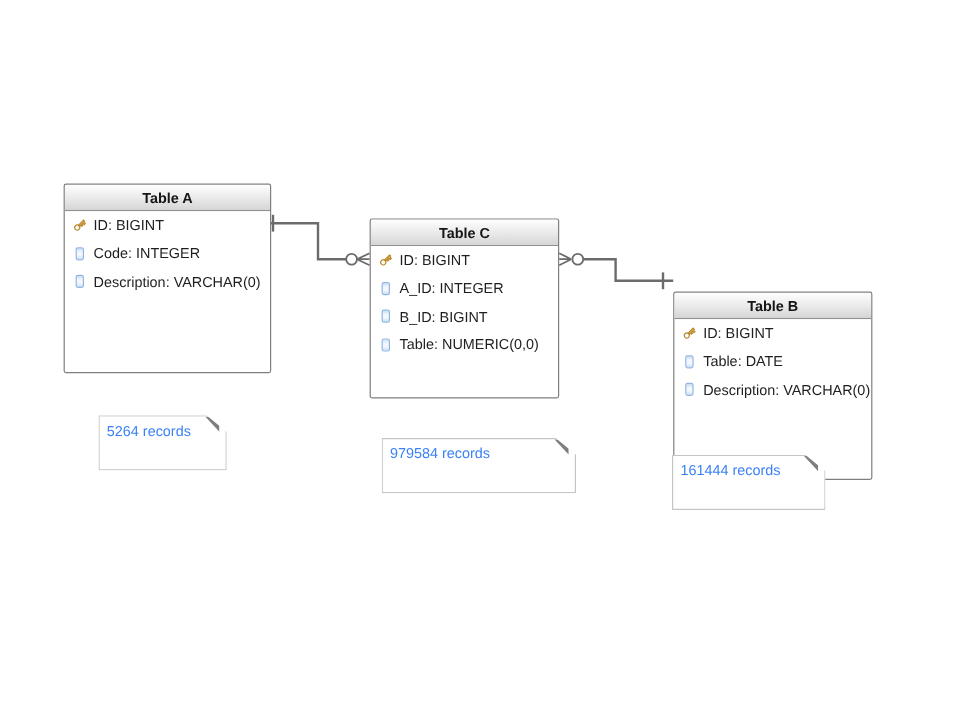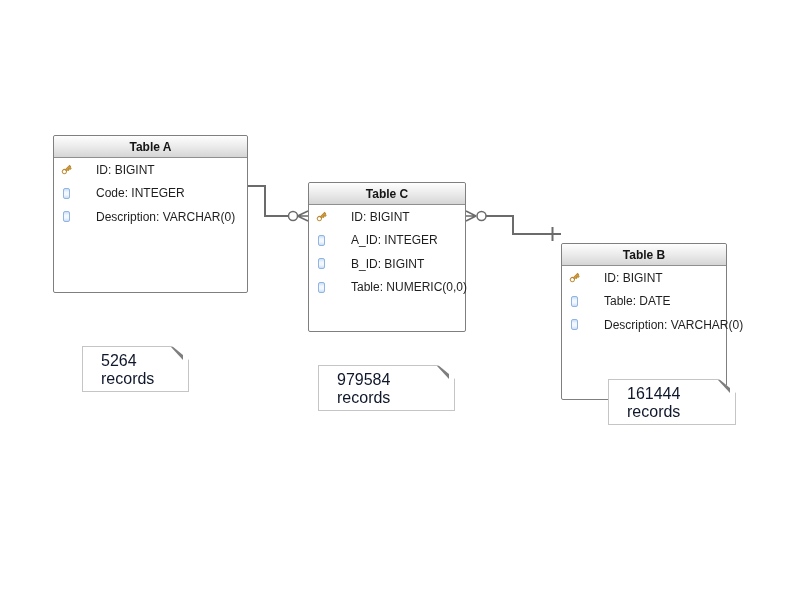--- a/index.html
+++ b/index.html
@@ -42,21 +42,21 @@
     font-size: 12px;
     font-weight: bold;
     color: #151515;
     border-radius: 2px 2px 0 0;
   }
   .table-body { padding: 0 0 0 6px; }
   .table-row {
     height: 23.5px;
     display: flex;
     align-items: center;
-    gap: 23px;
+    gap: 5px;
     font-size: 12px;
     color: #1e1e1e;
     white-space: nowrap;
   }
   .icon-slot {
     width: 13px;
     height: 13px;
     display: inline-flex;
     align-items: center;
     justify-content: center;
@@ -71,23 +71,23 @@
     background: linear-gradient(#c9def6, #f3f8fe 35%, #f3f8fe 65%, #c9def6);
   }
 
   
   .note {
     position: absolute;
     background: #ffffff;
     border: 1px solid #c5c5c5;
     clip-path: polygon(0 0, calc(100% - 17px) 0, 100% 14px, 100% 100%, 0 100%);
     z-index: 2;
-    font-size: 16px;
-    color: #0f172a;
-    padding: 5px 18px;
+    font-size: 12px;
+    color: #3b82f6;
+    padding: 5px 6px;
   }
   .note-fold {
     position: absolute;
     top: 0;
     right: 5px;
     width: 12px;
     height: 13px;
     background: #7e7e7e;
     clip-path: polygon(0 0, 100% 0, 100% 100%);
   }
@@ -107,21 +107,21 @@
     </g>
 
     <g stroke="#6b6b6b" fill="none" stroke-width="2">
       <path stroke-width="1.5" d="M476,216 L466,211 M476,216 L466,216 M476,216 L466,221"></path>
       <circle cx="481.5" cy="216" r="4.5" fill="#ffffff" stroke-width="1.5"></circle>
       <path d="M486,216 H513 V234 H561"></path>
       <path d="M552.5,227 V241"></path>
     </g>
   </svg>
 
-  <div class="table-node" style="left:53px; top:135px; width:195px; height:158px;">
+  <div class="table-node" style="left:53px; top:153px; width:173px; height:158px;">
     <div class="table-header">
       <span>Table A</span>
     </div>
     <div class="table-body">
       <div class="table-row">
         <span class="icon-slot">
           <svg width="13" height="13" viewBox="0 0 16 16">
             <g transform="rotate(-45 8 8)" fill="#f2b94f" stroke="#b9882f" stroke-width="1.2">
               <circle cx="4.3" cy="8" r="2.6" fill="none"></circle>
               <path d="M7 7.2 H14.2 V8.8 H13 V11 H11.4 V8.8 H10 V10.3 H8.6 V8.8 H7 Z"></path>
@@ -211,23 +211,23 @@
         <span>Description: VARCHAR(0)</span>
       </div>
     </div>
   </div>
 
   <div class="note" style="left:82px; top:346px; width:107px; height:46px;">
     <span>5264 records</span>
     <span class="note-fold"></span>
   </div>
 
-  <div class="note" style="left:318px; top:365px; width:137px; height:46px;">
+  <div class="note" style="left:318px; top:365px; width:162px; height:46px;">
     <span>979584 records</span>
     <span class="note-fold"></span>
   </div>
 
-  <div class="note" style="left:608px; top:379px; width:128px; height:46px;">
+  <div class="note" style="left:560px; top:379px; width:128px; height:46px;">
     <span>161444 records</span>
     <span class="note-fold"></span>
   </div>
 
 </div>
 
 </body></html>

